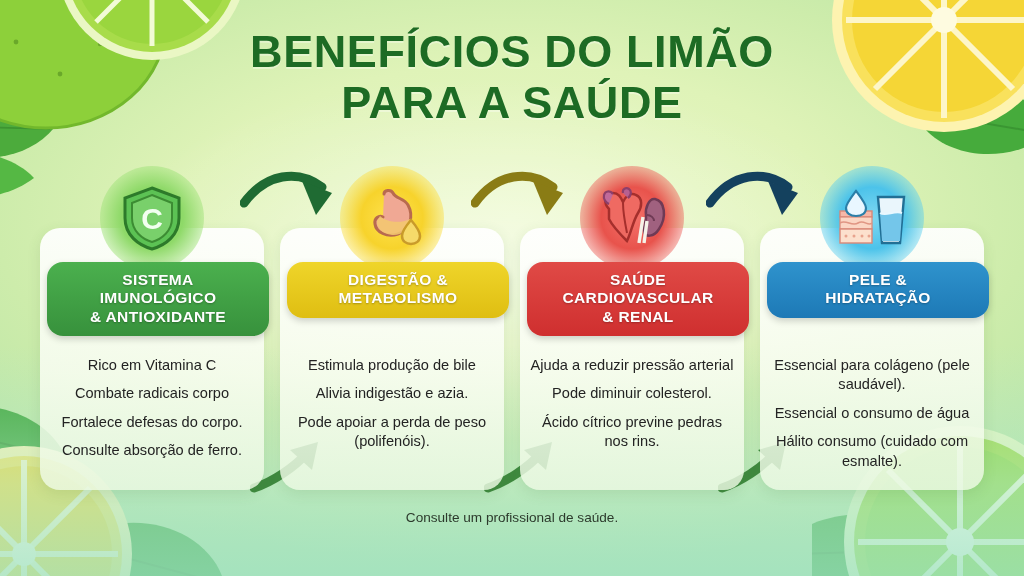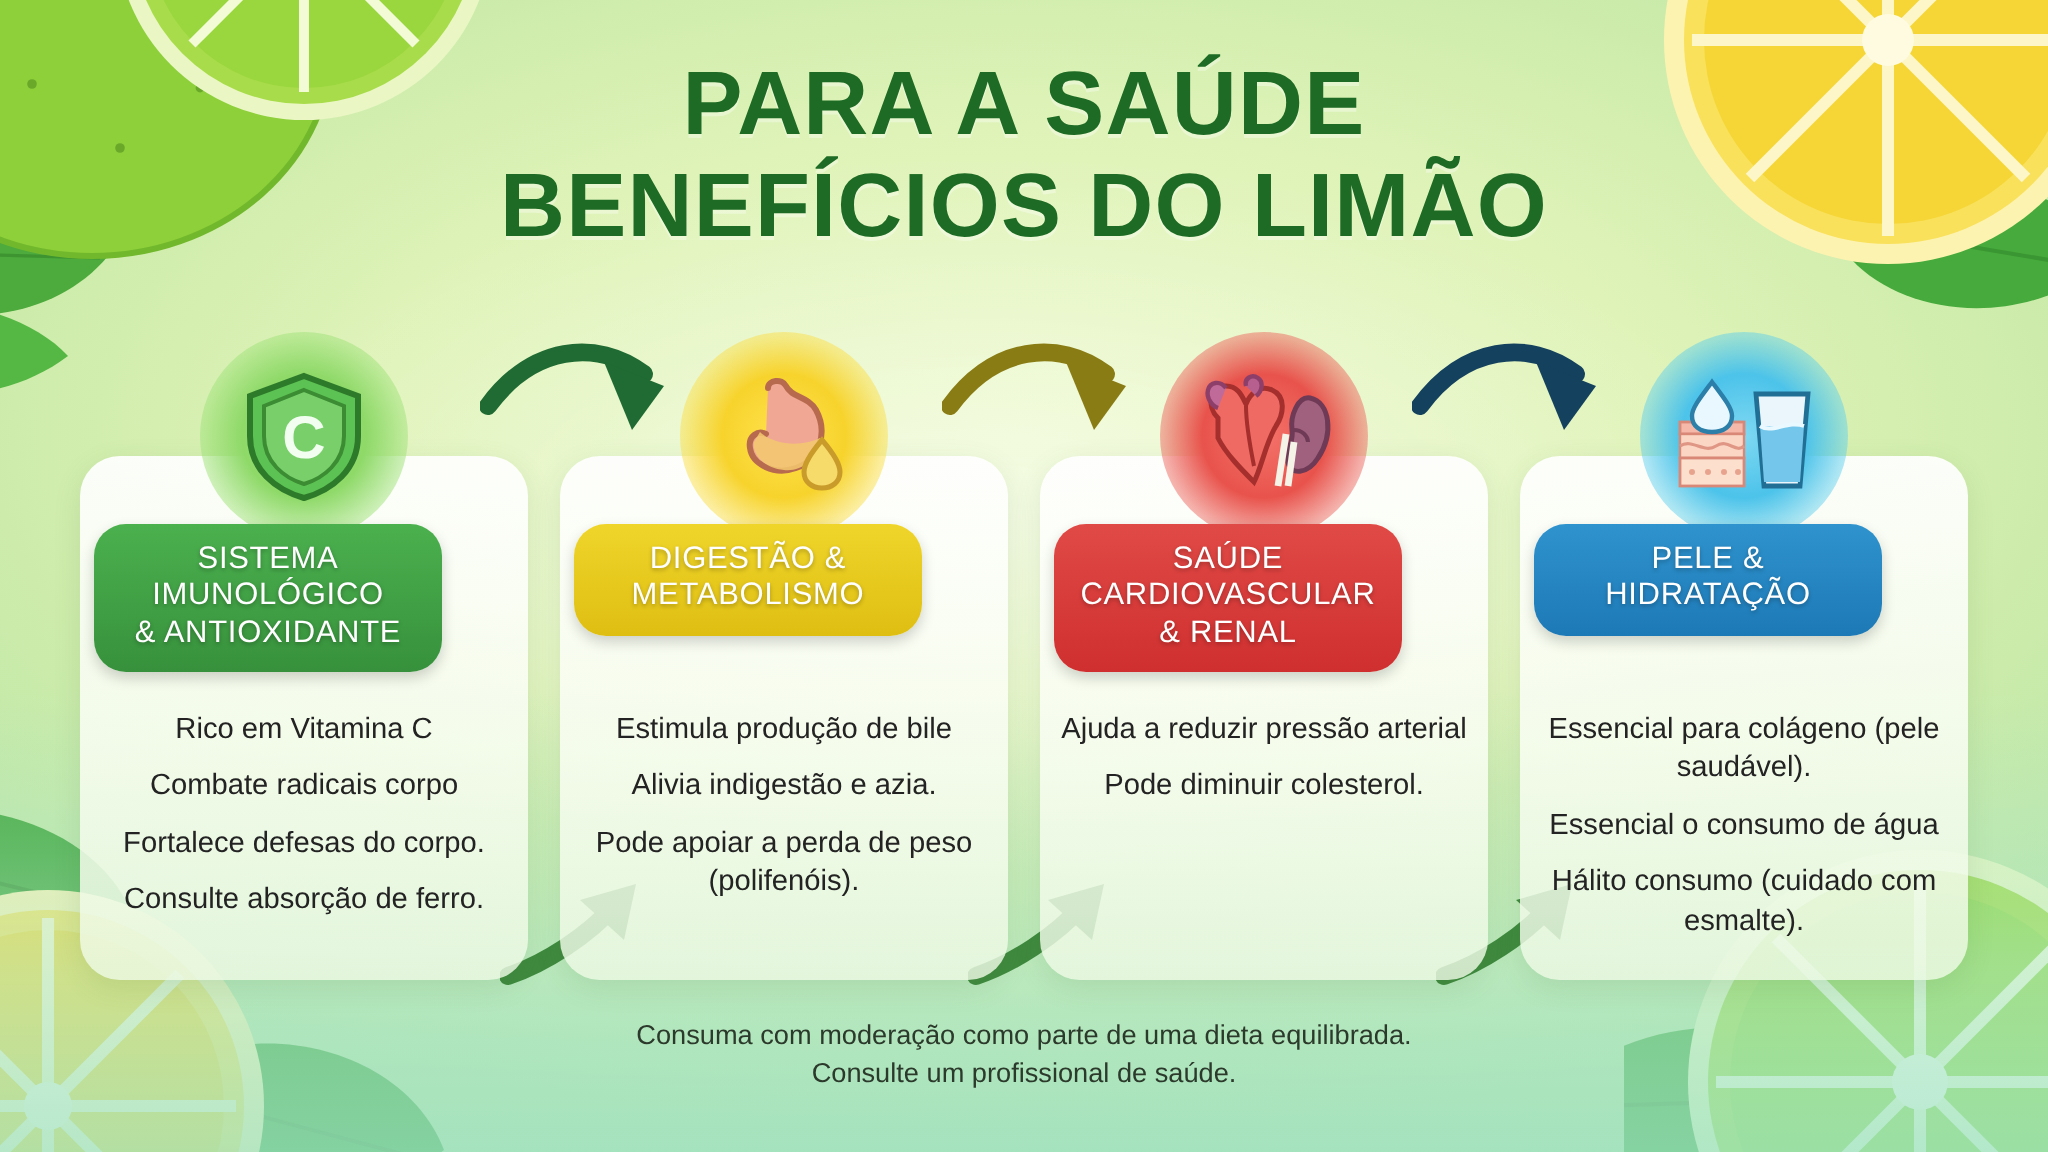--- a/index.html
+++ b/index.html
@@ -38,23 +38,23 @@
   
   .cards{position:absolute;left:40px;top:228px;width:944px;height:270px;
     display:flex;justify-content:space-between;}
   .card{
     position:relative;width:224px;height:262px;
     background:linear-gradient(180deg,rgba(255,255,255,.92) 0%,rgba(248,253,241,.88) 55%,rgba(236,249,227,.82) 100%);
     border-radius:20px;
     box-shadow:0 4px 14px rgba(60,110,50,.12);
   }
   .banner{
-    position:absolute;left:7px;top:34px;width:174px;
+    position:absolute;left:7px;top:34px;width:222px;
     border-radius:16px;padding:9px 6px 10px;
-    text-align:center;color:#ffffff;font-weight:normal;
+    text-align:center;color:#ffffff;font-weight:bold;
     font-size:15.5px;line-height:1.18;letter-spacing:.35px;
     text-shadow:0 1px 2px rgba(0,0,0,.28);
     box-shadow:0 3px 7px rgba(0,0,0,.18);
     box-sizing:border-box;
   }
   .c1 .banner{background:linear-gradient(180deg,#4bb04e 0%,#37913c 100%);}
   .c2 .banner{background:linear-gradient(180deg,#efd52a 0%,#dfbe12 100%);}
   .c3 .banner{background:linear-gradient(180deg,#e04a46 0%,#cf2f2f 100%);}
   .c4 .banner{background:linear-gradient(180deg,#2f93cd 0%,#1d79b6 100%);}
 
@@ -203,22 +203,22 @@
         </g>
         <circle cx="148" cy="138" r="14" fill="#fbfdee"></circle>
       </g>
     </svg>
   </div>
 
   <div class="wash"></div>
   <div class="wash2"></div>
 
   <div class="title-wrap">
+    <div class="title-line">BENEFÍCIOS DO LIMÃO</div>
     <div class="title-line">PARA A SAÚDE</div>
-    <div class="title-line">BENEFÍCIOS DO LIMÃO</div>
   </div>
 
   <div class="arrow a-top1">
     <svg width="104" height="60" viewBox="0 0 104 60">
       <path d="M4 40 C26 10 58 6 82 24" stroke="#1f6b33" stroke-width="9" fill="none" stroke-linecap="round"></path>
       <path d="M62 18 L92 30 L76 52 Z" fill="#1f6b33"></path>
     </svg>
   </div>
   <div class="arrow a-top2">
     <svg width="104" height="60" viewBox="0 0 104 60">
@@ -308,20 +308,21 @@
         </svg>
       </div>
       <div class="banner">
         <span>SAÚDE</span><br>
         <span>CARDIOVASCULAR</span><br>
         <span>&amp; RENAL</span>
       </div>
       <div class="body">
         <p>Ajuda a reduzir pressão arterial</p>
         <p>Pode diminuir colesterol.</p>
+        <p>Ácido cítrico previne pedras nos rins.</p>
       </div>
     </div>
 
     <div class="card c4">
       <div class="icon-badge g4">
         <svg width="72" height="58" viewBox="0 0 72 58">
           <g>
             <rect x="4" y="22" width="32" height="6" fill="#f6b8a8" stroke="#d98878" stroke-width="1.4"></rect>
             <rect x="4" y="28" width="32" height="12" fill="#fbd6c4" stroke="#d98878" stroke-width="1.2"></rect>
             <path d="M4 34 C10 30 16 38 22 34 C28 30 32 38 36 34" stroke="#e09684" stroke-width="1.6" fill="none"></path>
@@ -346,17 +347,16 @@
       <div class="body">
         <p>Essencial para colágeno (pele saudável).</p>
         <p>Essencial o consumo de água</p>
         <p>Hálito consumo (cuidado com esmalte).</p>
       </div>
     </div>
 
   </div>
 
   <div class="footer">
-    <div>Consuma com moderação como parte de uma dieta equilibrada.</div>
     <div>Consulte um profissional de saúde.</div>
   </div>
 
 </div>
 
 </body></html>

